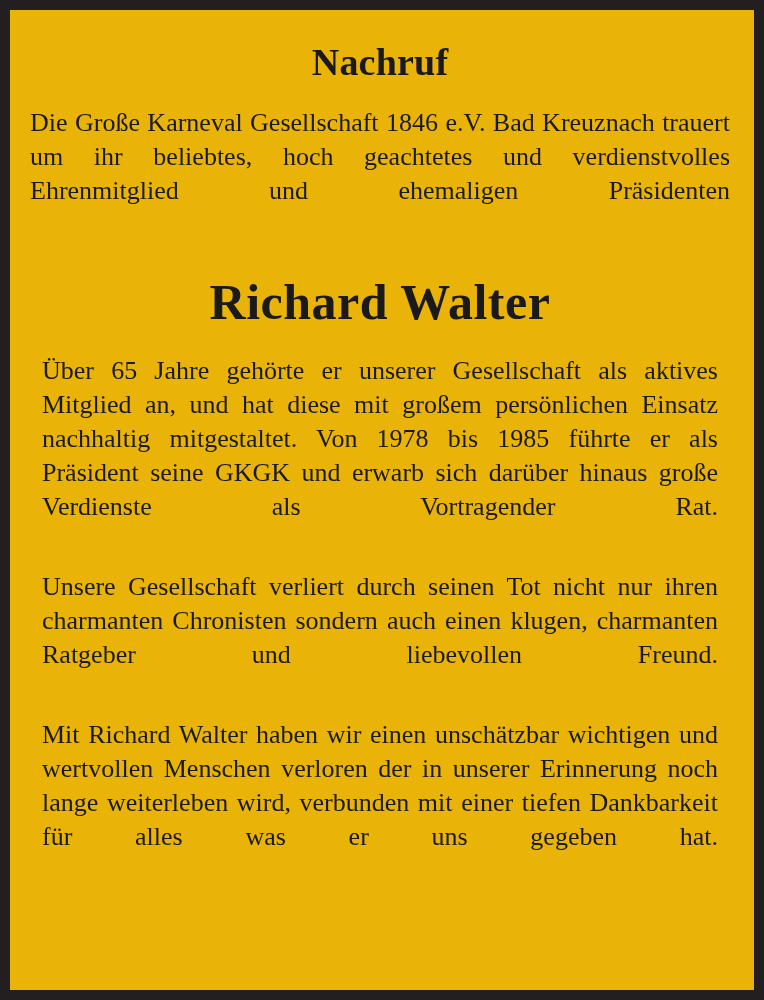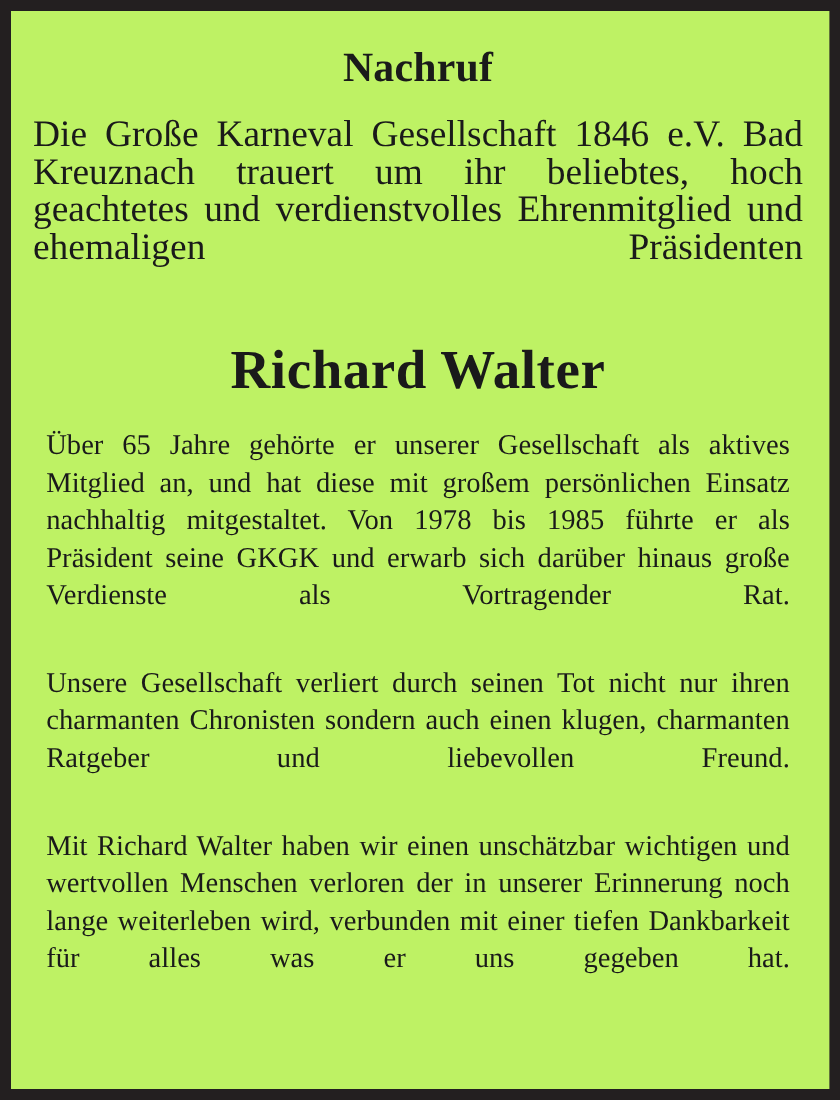--- a/index.html
+++ b/index.html
@@ -13,21 +13,21 @@
     font-family: "Liberation Serif", "DejaVu Serif", serif;
     overflow: hidden;
   }
 
   .notice-frame {
     position: absolute;
     left: 10px;
     top: 10px;
     width: 744px;
     height: 980px;
-    background: #bef264;
+    background: #eab308;
     box-sizing: border-box;
     overflow: hidden;
   }
 
   .notice-inner {
     position: absolute;
     left: 20px;
     top: 0;
     width: 700px;
     height: 980px;
@@ -40,21 +40,21 @@
     line-height: 44px;
     font-weight: 600;
     color: #1a1a1a;
     letter-spacing: 0.2px;
     margin: 0;
     padding-top: 30px;
   }
 
   .intro-block {
     margin-top: 22px;
-    font-size: 34px;
+    font-size: 26px;
     line-height: 34px;
     color: #1a1a1a;
     text-align: justify;
     text-justify: inter-word;
     hyphens: none;
   }
 
   .intro-block p {
     margin: 0;
   }

